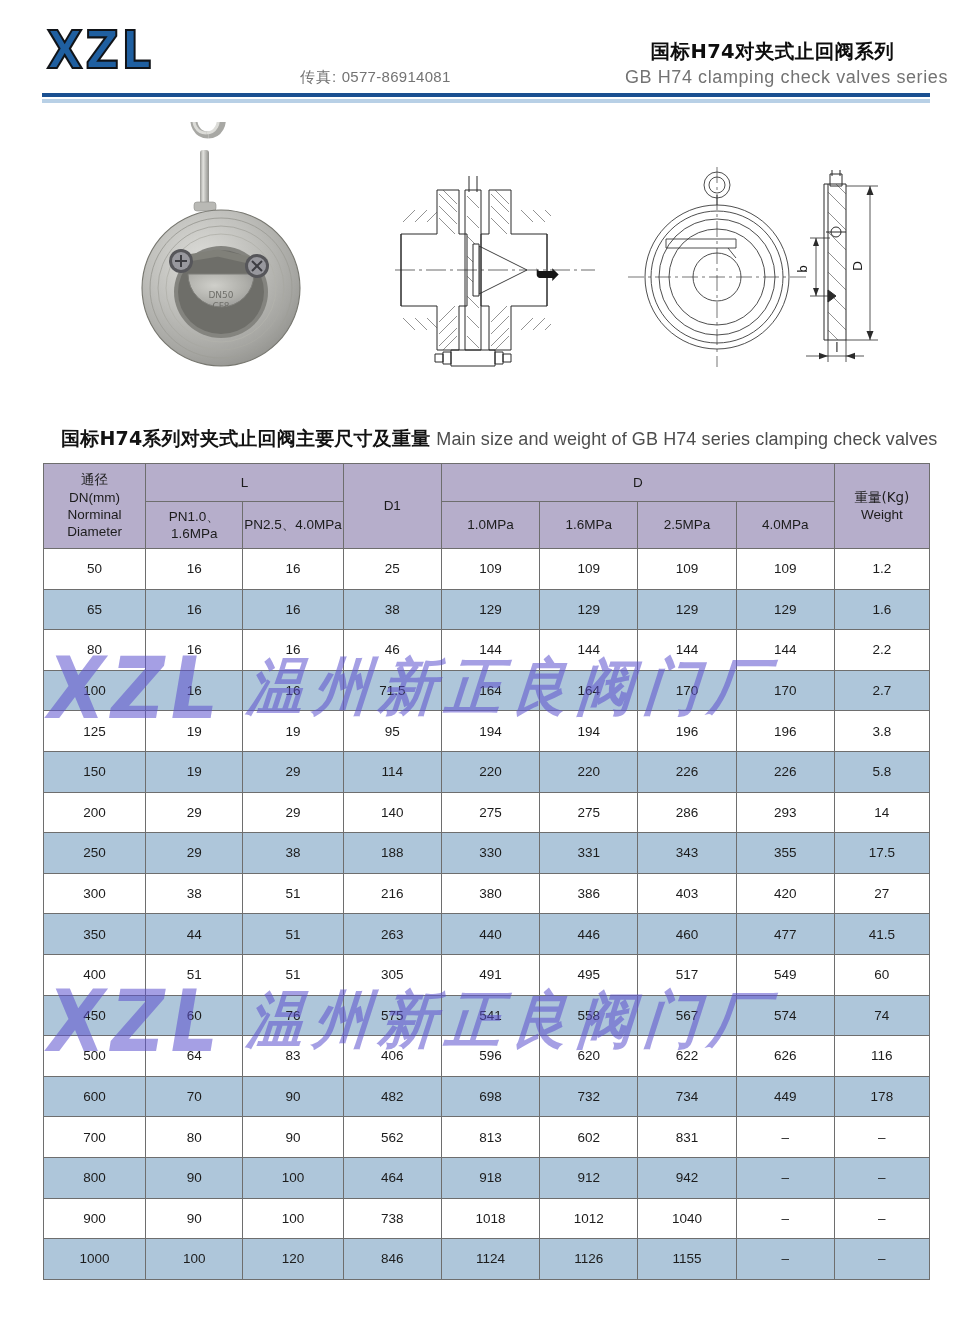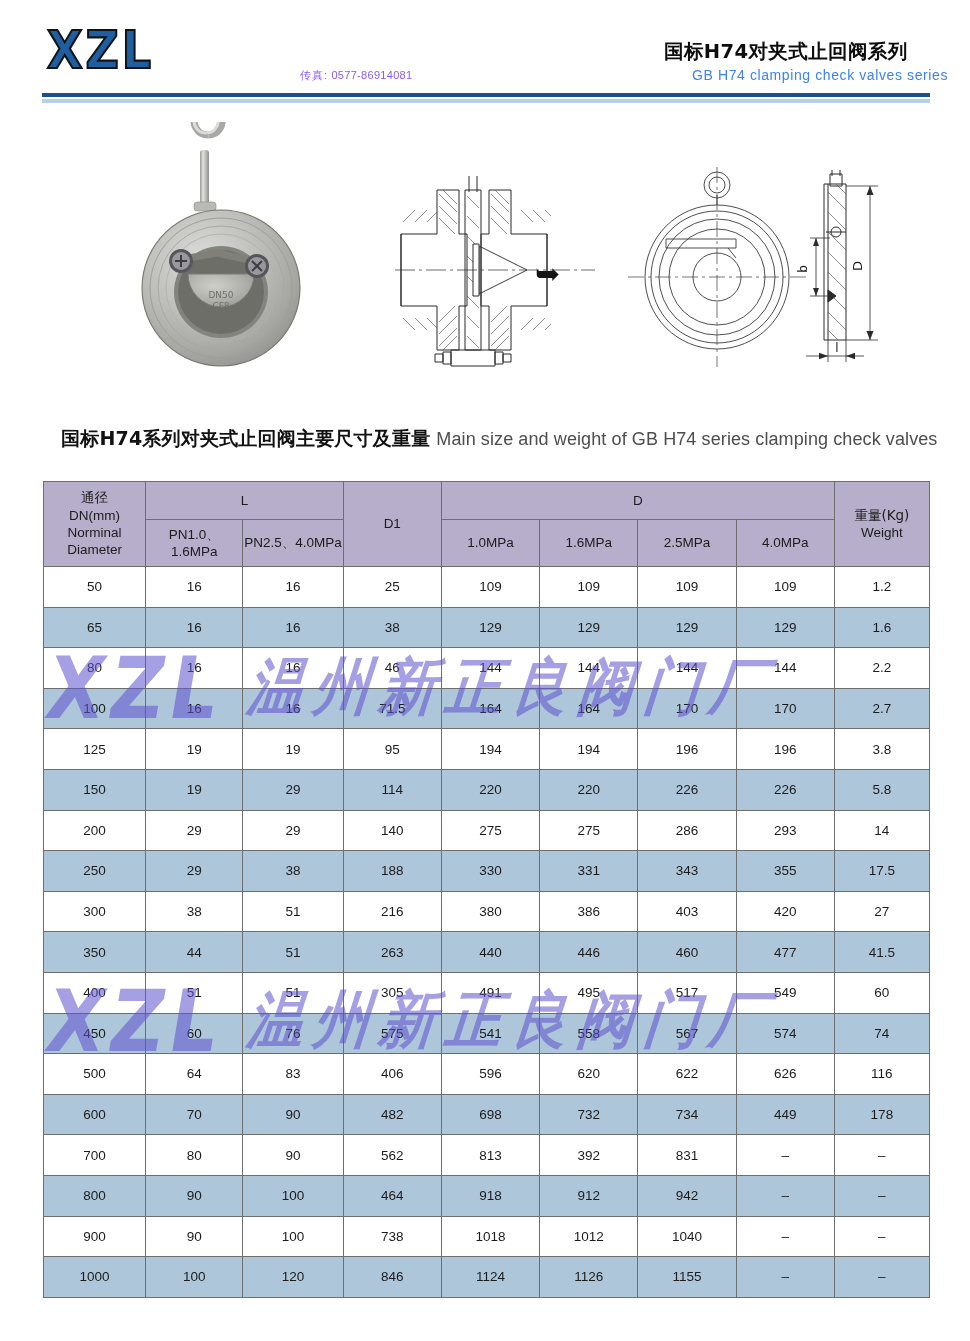--- a/index.html
+++ b/index.html
@@ -39,38 +39,38 @@
     font-family: "DejaVu Sans", sans-serif;
     font-size: 34px; font-weight: 700;
     color: #141414;
     margin-left: 14px;
     line-height: 1;
     letter-spacing: 1px;
     position: relative; top: 2px;
   }
   .fax {
     position: absolute; left: 300px; top: 68px;
-    font-size: 11px; color: #8b5cf6;
+    font-size: 15px; color: #737373;
     letter-spacing: 0.3px;
     white-space: nowrap;
   }
   .fax .fax-label { letter-spacing: 1px; }
 
   .head-right {
     position: absolute; right: 22px; top: 40px;
-    text-align: left;
+    text-align: center;
   }
   .head-title-cn {
     font-family: "DejaVu Sans", sans-serif;
     font-size: 19.5px; font-weight: 700;
     color: #0d0d0d; letter-spacing: 0.4px;
     line-height: 1.25;
   }
   .head-title-en {
-    font-size: 14px; color: #3b82f6;
+    font-size: 18px; color: #737373;
     letter-spacing: 0.6px; margin-top: 3px; margin-left: 28px;
   }
 
   .rule-wrap { position: absolute; left: 42px; top: 93px; width: 888px; }
   .rule-dark { height: 4px; background: #1a5091; }
   .rule-light { height: 4px; background: #b8d0e6; margin-top: 2px; }
 
   
   .figures {
     position: absolute; left: 0; top: 112px; width: 970px; height: 300px;
@@ -95,21 +95,21 @@
     font-size: 19px; font-weight: 700; color: #121212;
     letter-spacing: 0.2px;
     margin-left: 16px;
   }
   .tt-en {
     font-size: 18px; color: #4d4d4d; margin-left: 6px;
     letter-spacing: 0.1px;
   }
 
   
-  .tbl-wrap { position: absolute; left: 43px; top: 463px; width: 746px; margin-top: 18px; }
+  .tbl-wrap { position: absolute; left: 43px; top: 463px; width: 746px; }
   table.spec {
     border-collapse: collapse;
     width: 887px;
     table-layout: fixed;
   }
   table.spec th, table.spec td {
     border: 1px solid #6e6e6e;
     text-align: center;
     vertical-align: middle;
     font-size: 13.5px;
@@ -532,21 +532,21 @@
           <td>734</td>
           <td>449</td>
           <td>178</td>
         </tr>
         <tr class="plain">
           <td>700</td>
           <td>80</td>
           <td>90</td>
           <td>562</td>
           <td>813</td>
-          <td>392</td>
+          <td>602</td>
           <td>831</td>
           <td>–</td>
           <td>–</td>
         </tr>
         <tr class="alt">
           <td>800</td>
           <td>90</td>
           <td>100</td>
           <td>464</td>
           <td>918</td>

